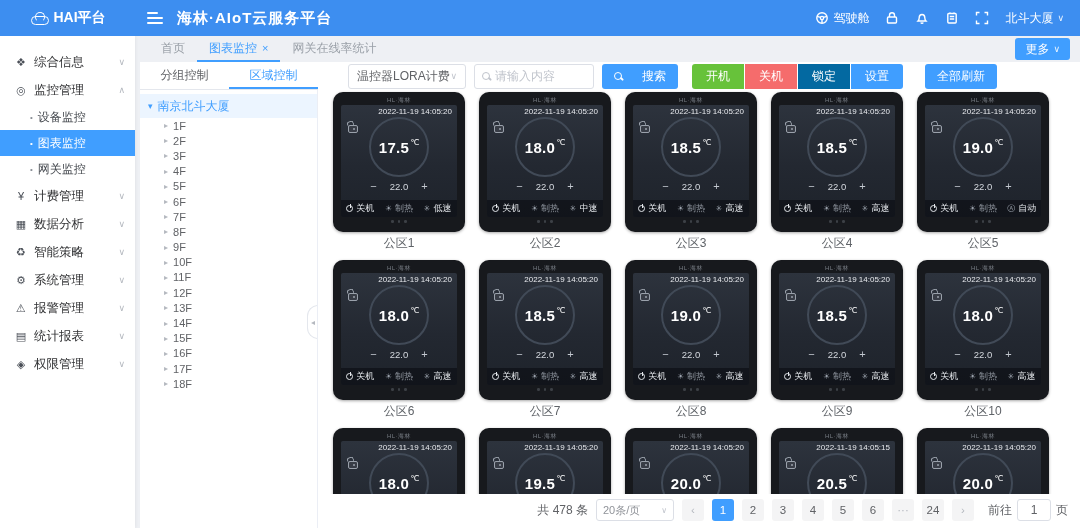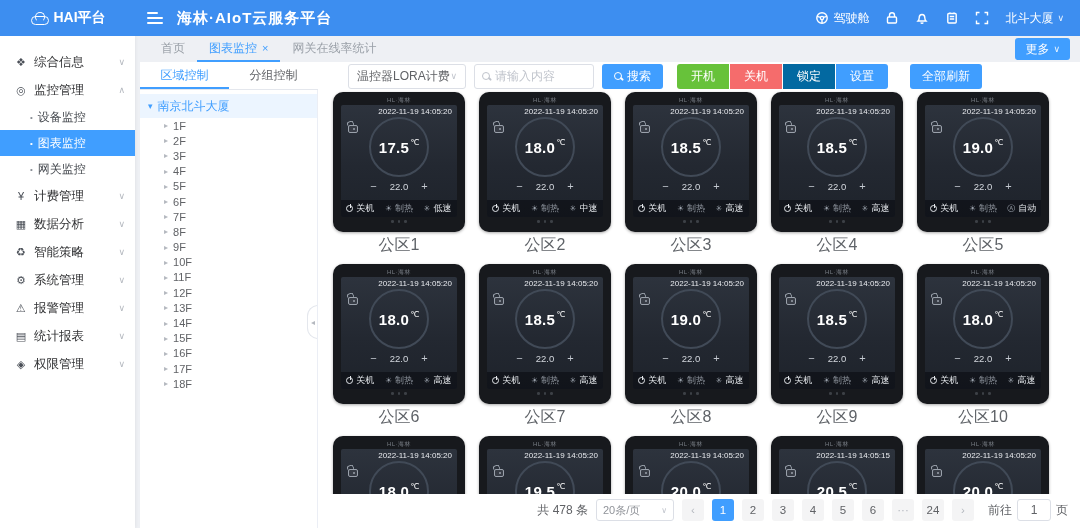--- a/index.html
+++ b/index.html
@@ -49,21 +49,21 @@
   .subtab { flex:1; text-align:center; line-height:26px; font-size:12px; color:#606266; cursor:pointer; border-bottom:2px solid transparent; }
   .subtab.active { color:#409eff; border-bottom-color:#409eff; }
   .toolbar { display:flex; align-items:center; margin-left:30px; gap:8px; }
   .sel { width:118px; height:25px; border:1px solid #dcdfe6; border-radius:3px; display:flex; align-items:center; padding:0 8px; color:#606266; font-size:12px; cursor:pointer; background:#fff; }
   .sel .chev2 { margin-left:auto; color:#c0c4cc; font-size:9px; }
   .inp { width:120px; height:25px; border:1px solid #dcdfe6; border-radius:3px; display:flex; align-items:center; padding:0 7px; gap:5px; background:#fff; }
   .inp input { border:none; outline:none; width:90px; font-size:12px; color:#606266; font-family:Liberation Sans, sans-serif; }
   .inp input::placeholder { color:#c0c4cc; }
   .mag { width:8px; height:8px; border:1.4px solid #c0c4cc; border-radius:50%; position:relative; flex:none; }
   .mag:after { content:''; position:absolute; width:4px; height:1.6px; background:#c0c4cc; right:-3px; bottom:-1px; transform:rotate(45deg); border-radius:1px; }
-  .btn { height:25px; border:none; border-radius:3px; color:#fff; font-size:12px; padding:0 12px; cursor:pointer; display:flex; align-items:center; gap:5px; font-family:inherit; }
+  .btn { height:25px; border:none; border-radius:3px; color:#fff; font-size:12px; padding:0 12px; cursor:pointer; display:flex; align-items:center; gap:20px; font-family:inherit; }
   .btn .mag { border-color:#fff; }
   .btn .mag:after { background:#fff; }
   .btn-blue { background:#409eff; }
   .btn-green { background:#67c23a; }
   .btn-red { background:#f56c6c; }
   .btn-gray { background:#0369a1; }
   .btn-group { display:flex; gap:1px; margin-left:6px; }
   .btn-group .btn { border-radius:0; padding:0 14px; }
   .btn-group .btn:first-child { border-radius:3px 0 0 3px; }
   .btn-group .btn:last-child { border-radius:0 3px 3px 0; }
@@ -96,21 +96,21 @@
   .setline .setpoint { font-size:9.5px; }
   .modebar { position:absolute; left:0; right:0; bottom:0; height:17px; background:rgba(8,10,14,.55); display:flex; align-items:center; color:#e3e6ea; }
   .mcell { flex:1; display:flex; align-items:center; justify-content:center; gap:3px; font-size:9px; cursor:pointer; white-space:nowrap; }
   .mcell b { font-weight:normal; }
   .mcell .mico { font-size:8px; font-style:normal; color:#9aa1ab; }
   .mcell.dim b { color:#8d939c; }
   .pwr-ico { width:7px; height:7px; border:1px solid #e3e6ea; border-radius:50%; position:relative; flex:none; }
   .pwr-ico:after { content:''; position:absolute; left:2.2px; top:-2px; width:1.4px; height:3.5px; background:#e3e6ea; }
   .dev-dots { height:9px; display:flex; align-items:center; justify-content:center; gap:4px; }
   .dev-dots i { width:2.5px; height:2.5px; border-radius:50%; background:#3c4046; }
-  .card-label { text-align:center; color:#5f6368; font-size:16px; margin-top:3px; }
+  .card-label { text-align:center; color:#5f6368; font-size:12px; margin-top:3px; }
 
   
   .pagination { position:absolute; right:12px; bottom:6px; height:24px; display:flex; align-items:center; gap:8px; font-size:12px; color:#606266; background:#fff; }
   .psize { width:78px; height:22px; border:1px solid #dcdfe6; border-radius:3px; display:flex; align-items:center; padding:0 6px; color:#909399; font-size:11px; cursor:pointer; }
   .psize .chev2 { margin-left:auto; color:#c0c4cc; font-size:8px; }
   .pbtn { min-width:22px; height:22px; padding:0 4px; background:#f4f4f5; border-radius:3px; display:flex; align-items:center; justify-content:center; font-size:11.5px; color:#606266; cursor:pointer; }
   .pbtn.active { background:#409eff; color:#fff; }
   .pbtn.nav { color:#b4b8bf; }
   .goto { display:flex; align-items:center; gap:5px; margin-left:6px; }
   .goto input { width:34px; height:22px; border:1px solid #dcdfe6; border-radius:3px; text-align:center; font-size:12px; color:#606266; outline:none; font-family:inherit; }
@@ -247,22 +247,22 @@
     </div>
   <button class="more-btn">
     <span>更多</span>
     <span class="chev">∨</span>
   </button>
 </div>
 
 <div class="panel">
   <div class="panel-top">
     <div class="subtabs">
+        <div class="subtab">分组控制</div>
         <div class="subtab active">区域控制</div>
-        <div class="subtab">分组控制</div>
       </div>
     <div class="toolbar">
       <div class="sel">
         <span>温控器LORA计费</span>
         <span class="chev2">∨</span>
       </div>
       <div class="inp">
         <span class="mag"></span>
         <input placeholder="请输入内容" style="">
       </div>

